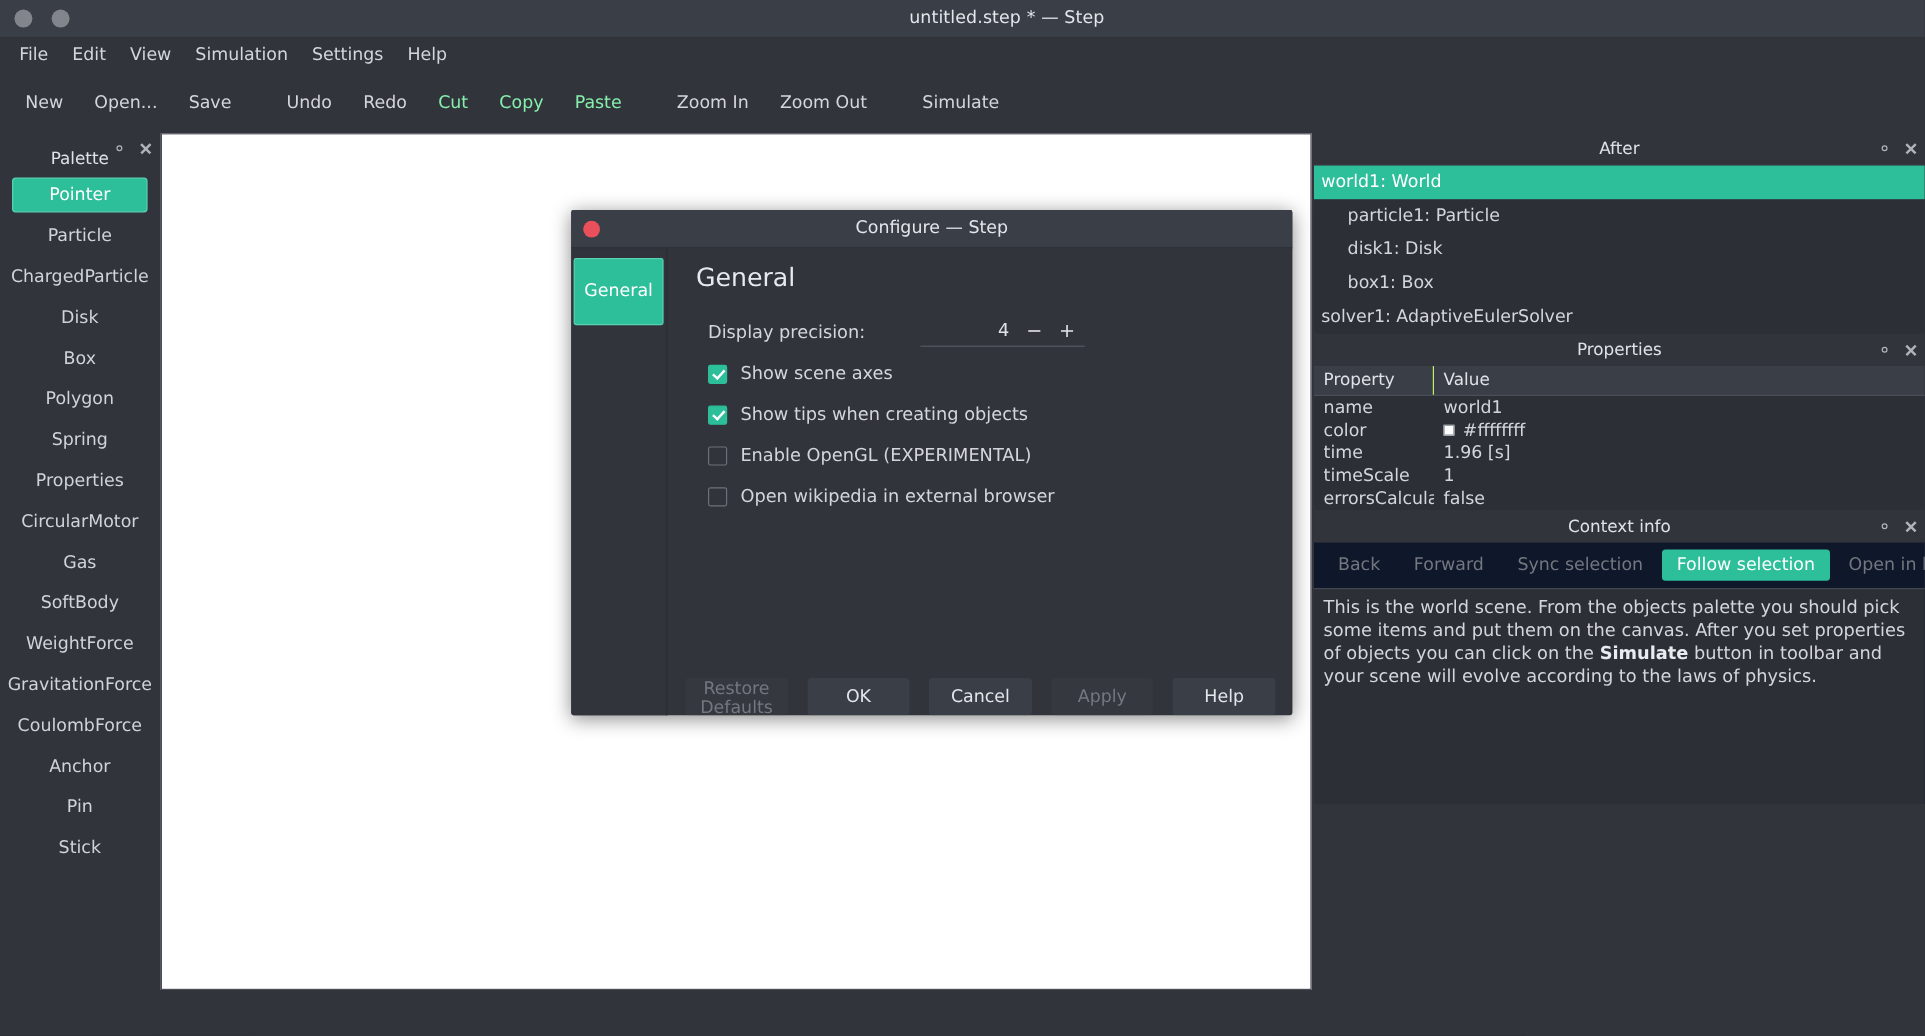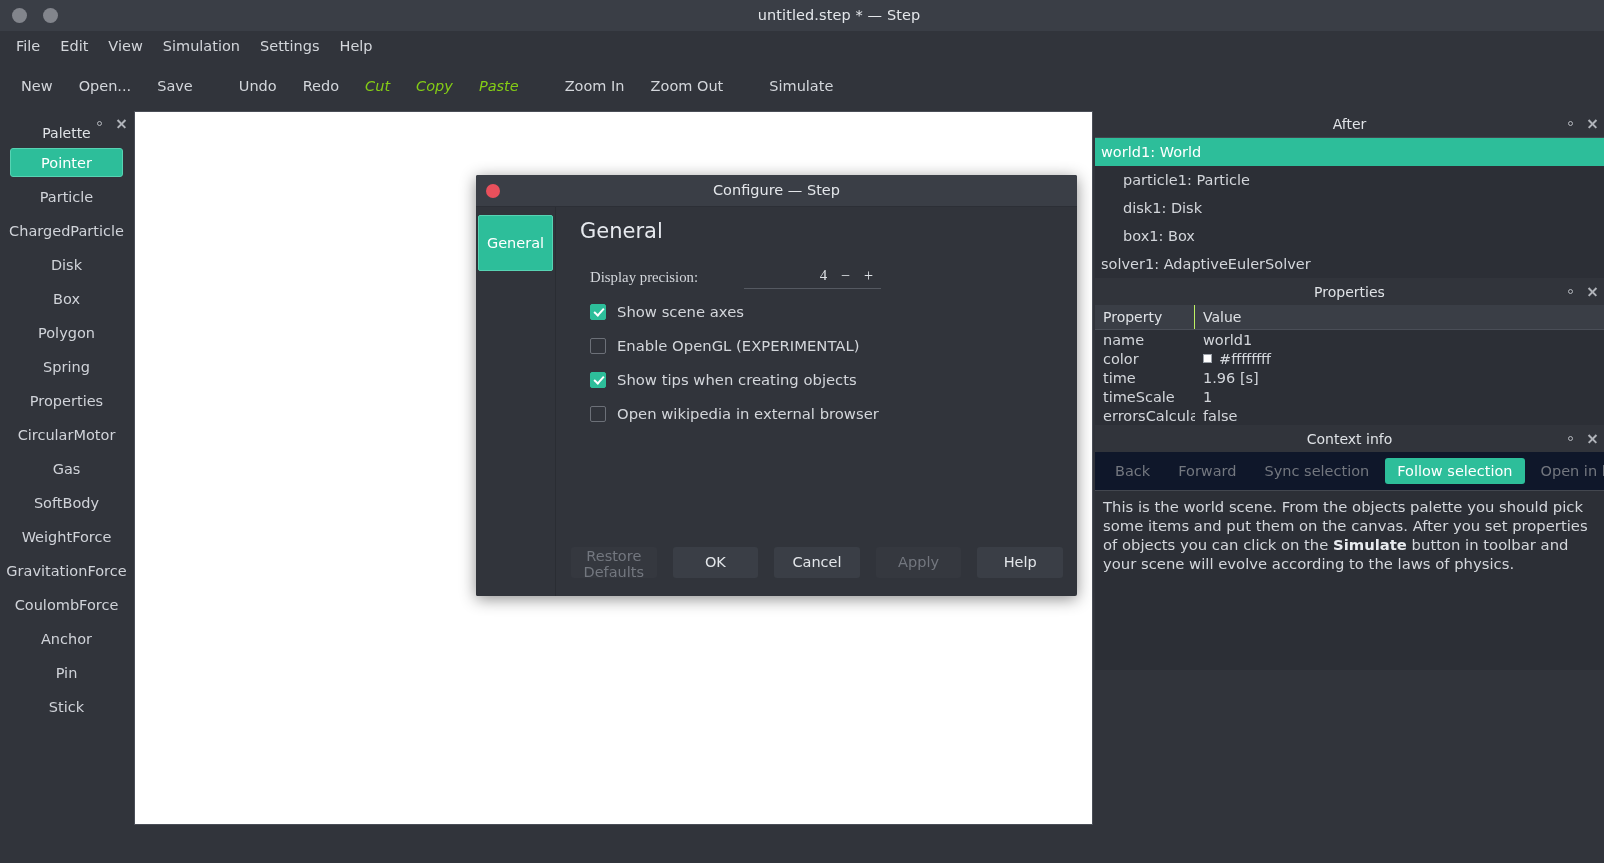--- a/index.html
+++ b/index.html
@@ -82,21 +82,21 @@
     padding-left: 8px;
     box-sizing: border-box;
   }
   .tbitem {
     font-size: 14.5px;
     color: #d3d6db;
     padding: 5px 13px;
     cursor: default;
     white-space: nowrap;
   }
-  .tbitem.disabled { color: #84cc16; font-style: italic; }
+  .tbitem.disabled { color: #86efac; }
   .tbitem.gapped { margin-left: 20px; }
 
   
   .palette {
     position: absolute;
     left: 0; top: 110px;
     width: 133px; height: 753px;
     background: #31343b;
   }
   .dockheader {
@@ -372,21 +372,20 @@
     color: #e6e9ee;
     margin: 0 0 22px 0;
     font-weight: normal;
   }
   .row-precision {
     display: flex;
     align-items: center;
     margin: 0 0 14px 10px;
     font-size: 14.8px;
     color: #d3d6db;
-    font-family: Liberation Serif, serif;
   }
   .spin {
     margin-left: 46px;
     width: 137px;
     border-bottom: 1px solid #555961;
     display: flex;
     align-items: center;
     justify-content: flex-end;
     gap: 14px;
     padding: 2px 8px 4px 0;
@@ -428,21 +427,21 @@
     border: solid #ffffff;
     border-width: 0 2px 2px 0;
     transform: rotate(42deg);
   }
   .chk-label { font-size: 14.8px; color: #d3d6db; }
   .dlg-footer {
     position: absolute;
     left: 81px; right: 0; bottom: 0;
     height: 68px;
     display: flex;
-    align-items: center;
+    align-items: flex-end;
     gap: 16px;
     padding: 0 14px 0 14px;
     box-sizing: border-box;
   }
   .dbtn {
     flex: 1;
     height: 31px;
     background: #3a3e46;
     border: none;
     border-radius: 3px;
@@ -625,26 +624,26 @@
             <span class="sbtn">−</span>
             <span class="sbtn">+</span>
           </span>
         </div>
 
         <div class="chk-row">
           <span class="chk on"></span>
           <span class="chk-label">Show scene axes</span>
         </div>
         <div class="chk-row">
+          <span class="chk on"></span>
+          <span class="chk-label">Show tips when creating objects</span>
+        </div>
+        <div class="chk-row">
           <span class="chk"></span>
           <span class="chk-label">Enable OpenGL (EXPERIMENTAL)</span>
-        </div>
-        <div class="chk-row">
-          <span class="chk on"></span>
-          <span class="chk-label">Show tips when creating objects</span>
         </div>
         <div class="chk-row">
           <span class="chk"></span>
           <span class="chk-label">Open wikipedia in external browser</span>
         </div>
       </div>
     </div>
     <div class="dlg-footer">
       <button class="dbtn disabled">Restore Defaults</button>
       <button class="dbtn">OK</button>

